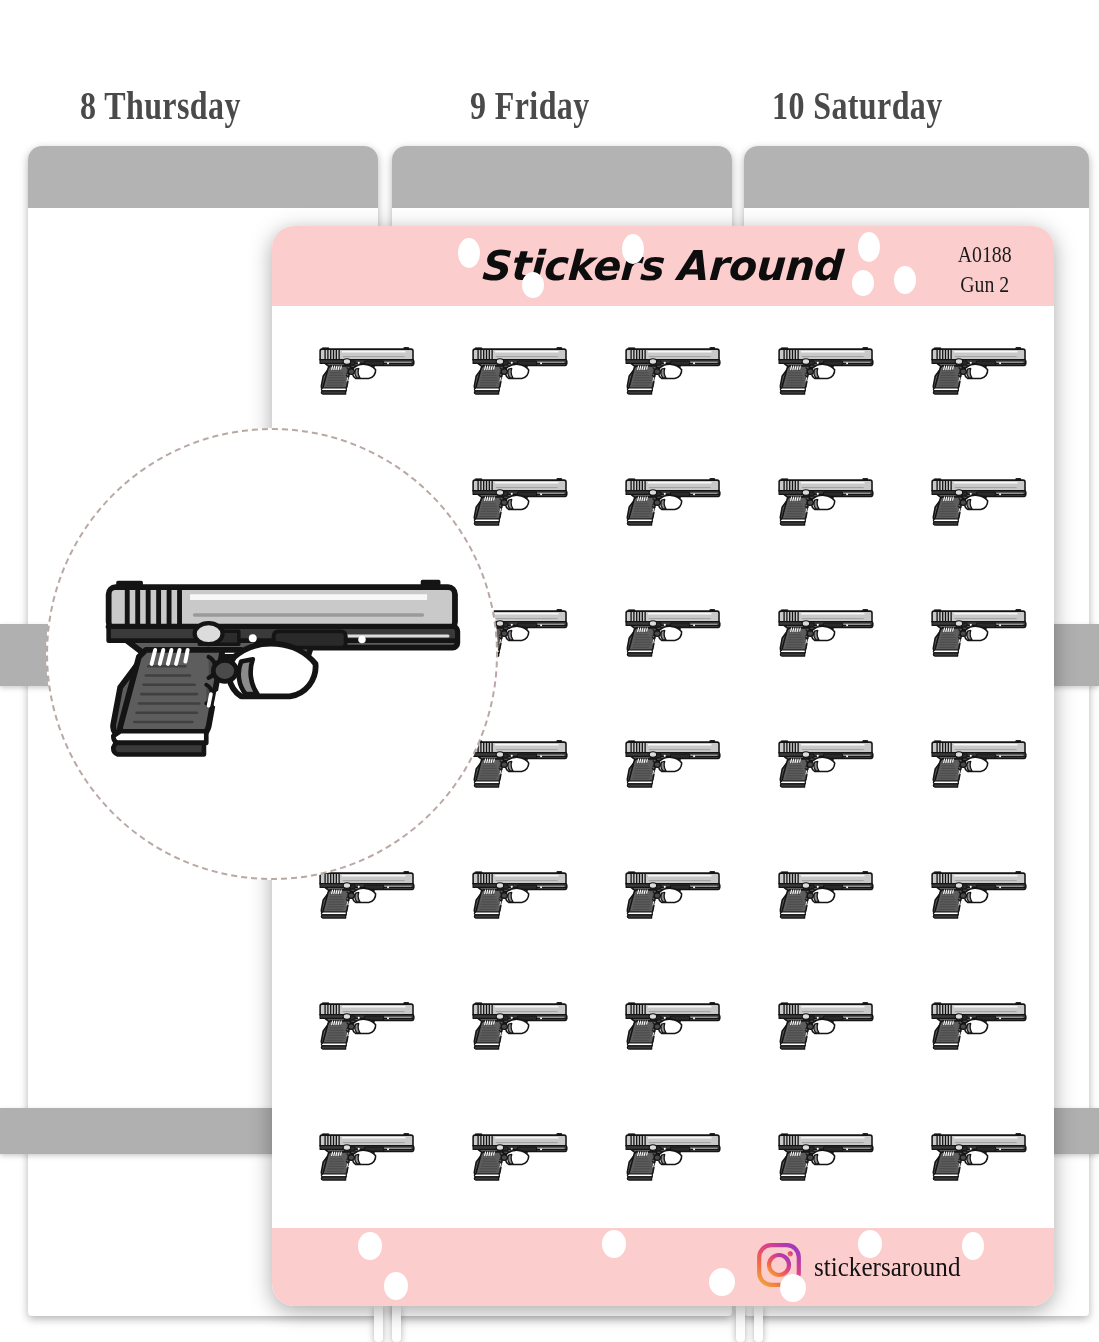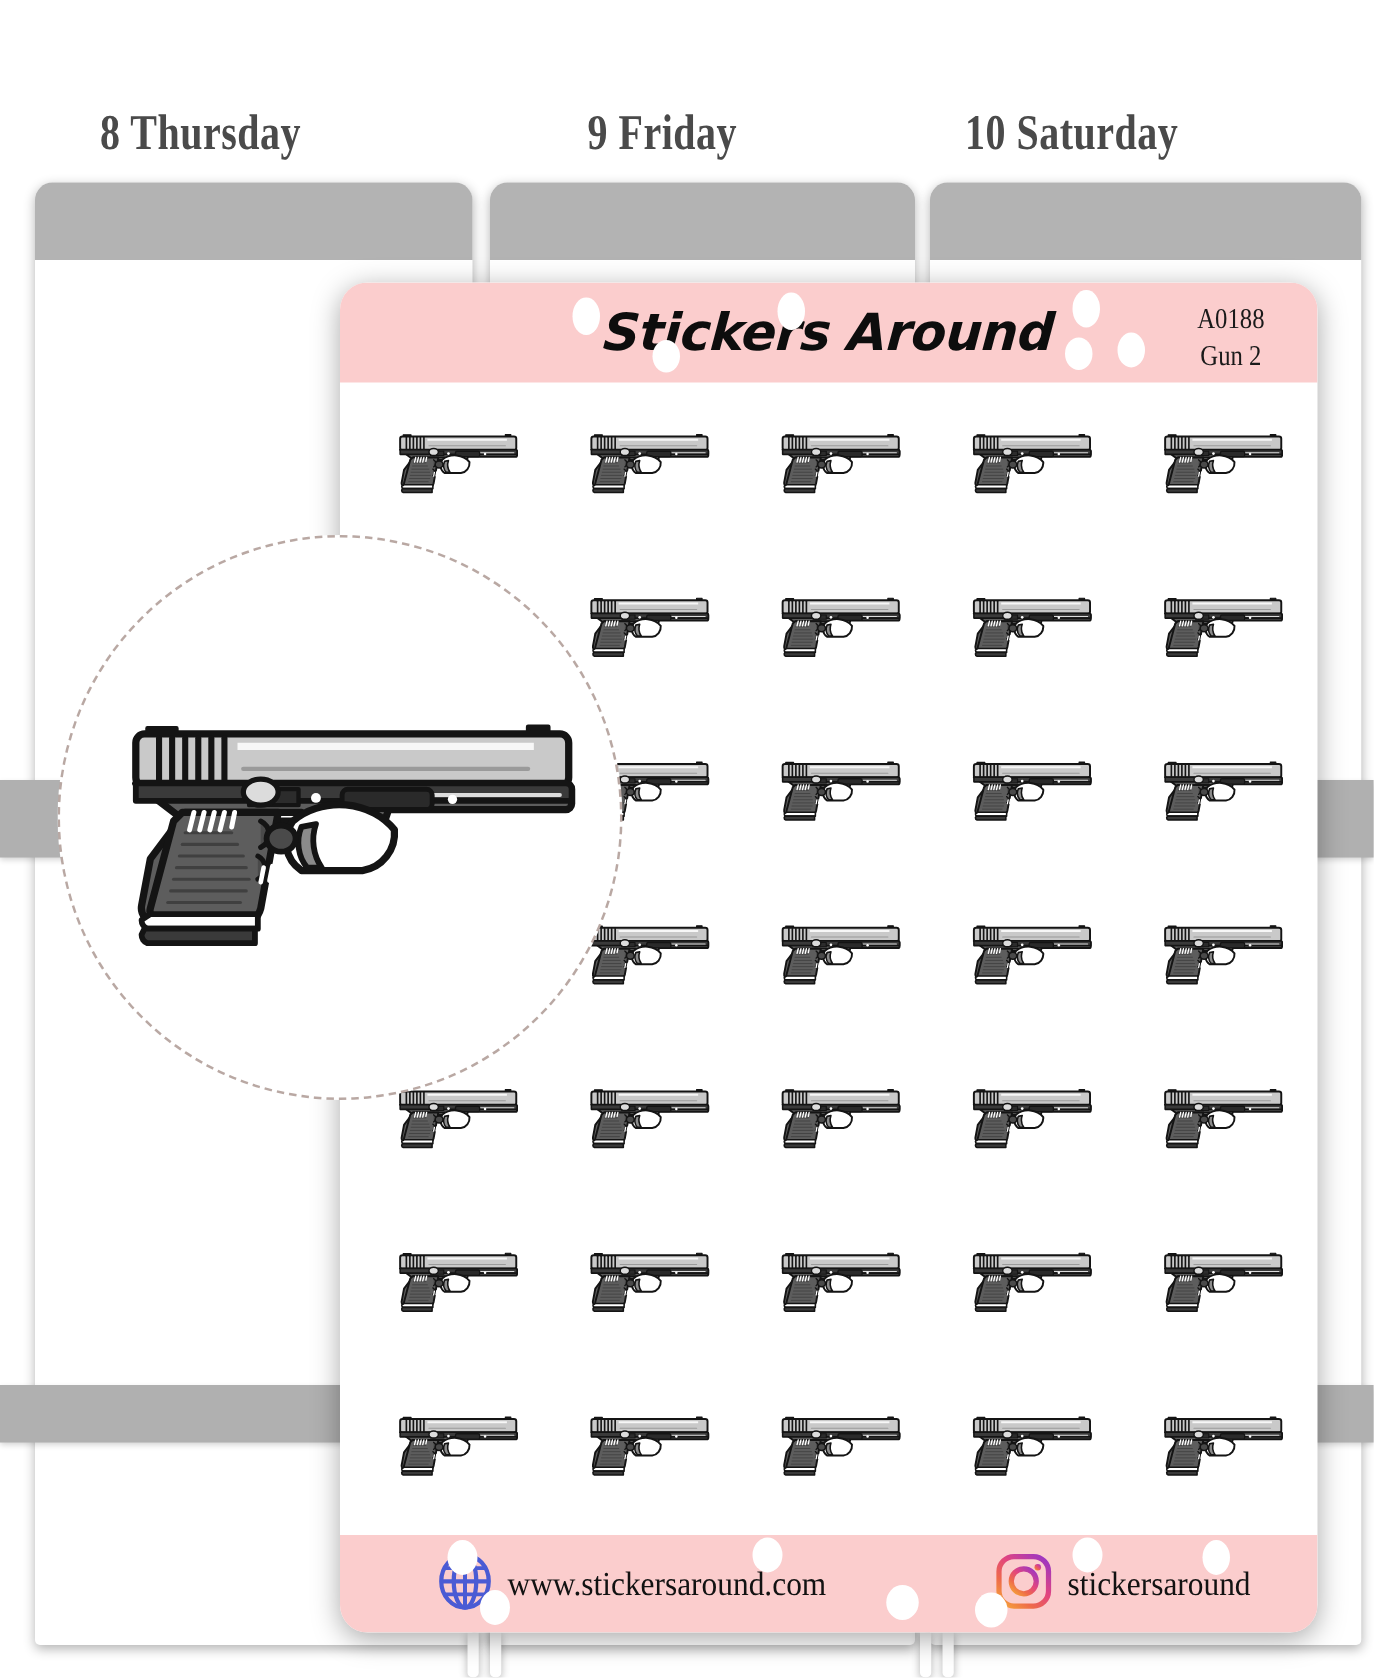--- a/index.html
+++ b/index.html
@@ -80,21 +80,21 @@
     text-align:center;line-height:1.30;
     font-family:"Liberation Serif", serif;
     font-size:23px;color:#1a1a1a;
     transform:scaleX(0.86);transform-origin:right center;
     white-space:nowrap;
   }
 
   
   .foot-grp{position:absolute;top:0;height:78px;display:flex;align-items:center;gap:12px;}
   #foot-web{left:78px;}
-  #foot-ig{left:524px;}
+  #foot-ig{left:484px;}
   .foot-txt{
     font-family:"Liberation Serif", serif;
     font-size:27px;color:#121212;
     transform:scaleX(0.93);transform-origin:left center;
     white-space:nowrap;
   }
 
   
   #grid{position:absolute;left:0;top:80px;width:782px;height:922px;}
   .cell{position:absolute;width:106px;height:76px;}
@@ -2712,33 +2712,20 @@
       <line x1="114" y1="124" x2="112" y2="134"></line>
       <line x1="120" y1="123" x2="118" y2="133"></line>
       <line x1="126" y1="124" x2="124" y2="132"></line>
     </g>
   </g>
 </svg>
         </div>
       </div>
 
     <div class="band" id="band-bot">
-      <div class="foot-grp" id="foot-web">
-        <span>
-          <svg width="44" height="46" viewBox="0 0 44 46">
-            <ellipse cx="22" cy="23" rx="19" ry="21" fill="none" stroke="#4a5bd4" stroke-width="3.4"></ellipse>
-            <ellipse cx="22" cy="23" rx="9" ry="21" fill="none" stroke="#4a5bd4" stroke-width="3.4"></ellipse>
-            <line x1="3" y1="23" x2="41" y2="23" stroke="#4a5bd4" stroke-width="3.4"></line>
-            <path d="M6.2 12.5 H37.8" fill="none" stroke="#4a5bd4" stroke-width="3"></path>
-            <path d="M6.2 33.5 H37.8" fill="none" stroke="#4a5bd4" stroke-width="3"></path>
-            <line x1="22" y1="2" x2="22" y2="44" stroke="#4a5bd4" stroke-width="3.2"></line>
-          </svg>
-        </span>
-        <span class="foot-txt">www.stickersaround.com</span>
-      </div>
 
       <div class="foot-grp" id="foot-ig">
         <span>
           <svg width="46" height="46" viewBox="0 0 46 46">
             <defs>
               <linearGradient id="igg" x1="8%" y1="100%" x2="92%" y2="0%">
                 <stop offset="0%" stop-color="#f5a23a"></stop>
                 <stop offset="28%" stop-color="#ee6a4a"></stop>
                 <stop offset="58%" stop-color="#e2457f"></stop>
                 <stop offset="100%" stop-color="#9b36c4"></stop>

